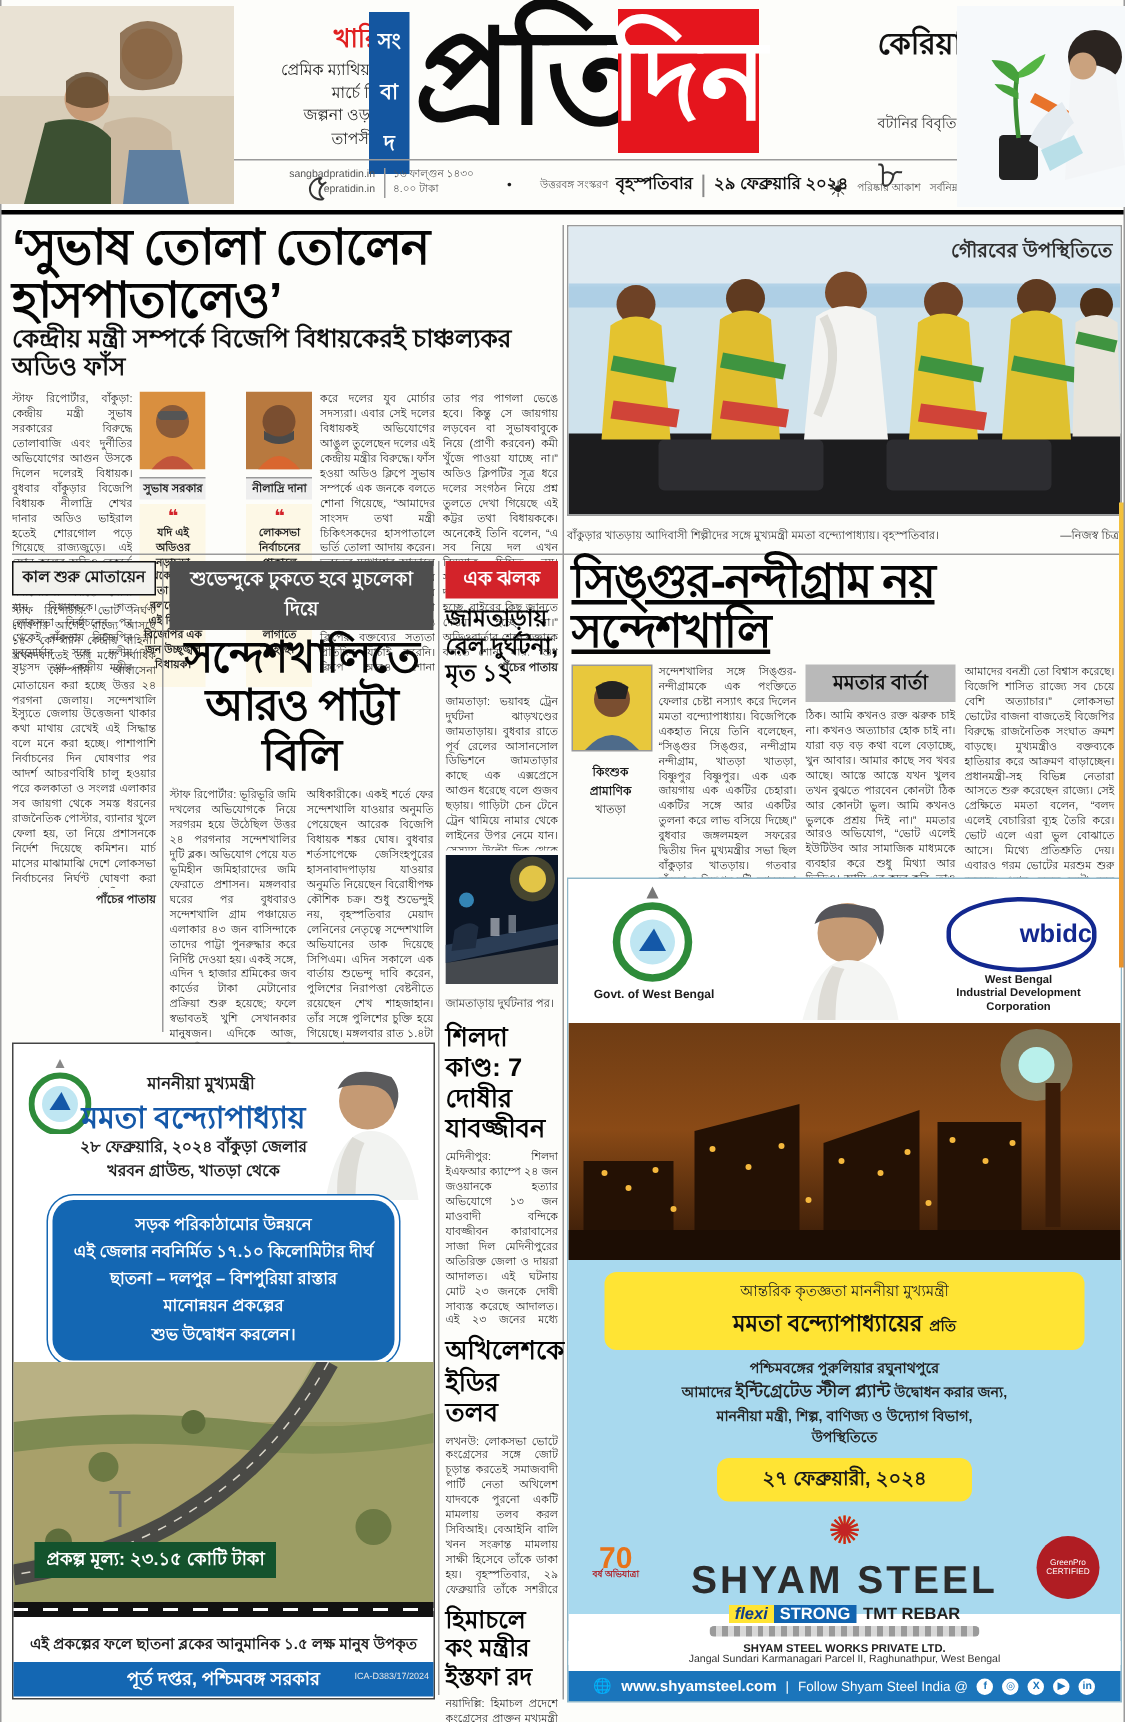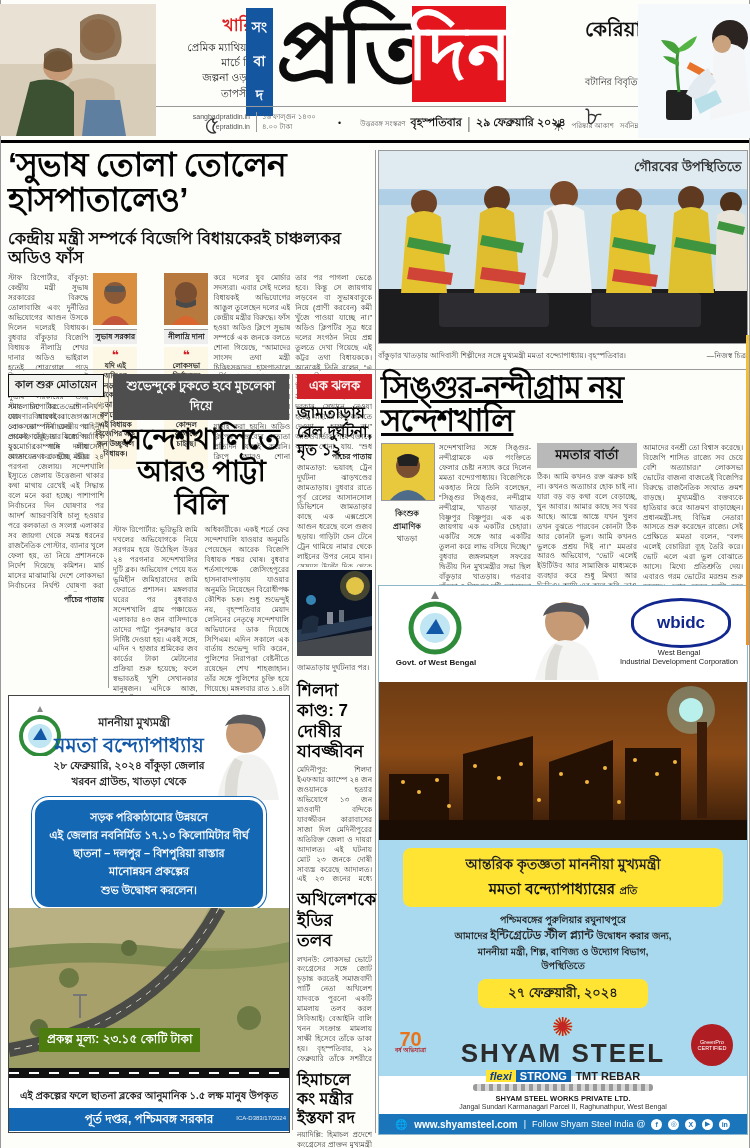--- a/index.html
+++ b/index.html
@@ -43,42 +43,42 @@
   .quote-box{background:#fdf8e6;padding:2px 2px;font-size:7.2px;line-height:1.35;text-align:center;font-weight:bold;}
   .quote-mark{color:#d3232a;font-size:12px;line-height:1;font-weight:bold;}
   .speaker-name{font-size:7.5px;font-weight:bold;text-align:center;background:#eee;border-top:1px solid #999;padding:1px 0;}
   
   .adL{border:1px solid #444;background:#fff;}
   .adL-h1{font-size:11px;font-weight:bold;text-align:center;color:#222;}
   .adL-name{font-size:20px;font-weight:bold;text-align:center;color:#1458a8;}
   .adL-line{font-size:10.5px;font-weight:bold;text-align:center;color:#222;line-height:1.4;}
   .adL-bluebox{background:#1467b3;border-radius:14px;color:#fff;text-align:center;font-weight:bold;
                font-size:11px;line-height:1.65;padding:8px 6px;box-shadow:0 0 0 3px #fff,0 0 0 4px #1467b3;}
-  .adL-label{background:#4d7c0f;color:#fff;font-weight:bold;font-size:12px;padding:2px 8px;display:inline-block;margin-left:16px;}
+  .adL-label{background:#14532d;color:#fff;font-weight:bold;font-size:12px;padding:2px 8px;display:inline-block;}
   .adL-benefit{font-size:10px;font-weight:bold;text-align:center;color:#222;}
   .adL-footer{background:#1467b3;color:#fff;font-weight:bold;font-size:12px;text-align:center;position:relative;}
   .adL-ref{position:absolute;right:3px;bottom:1px;font-size:6px;color:#eaeaea;font-weight:normal;}
   .adR{border:1px solid #8fb7c9;background:#fff;}
   .adR-blue{background:#a8d9ee;}
   .ybox{background:#ffe434;border-radius:8px;text-align:center;}
-  .adR-g1{font-size:14px;font-weight:bold;color:#222;}
+  .adR-g1{font-size:10px;font-weight:normal;color:#222;}
   .adR-g2{font-size:15px;font-weight:bold;color:#111;}
   .adR-line{font-size:9.5px;font-weight:bold;text-align:center;color:#222;line-height:1.5;}
   .adR-name{font-size:12.5px;font-weight:bold;text-align:center;color:#111;}
   .adR-date{font-size:13px;font-weight:bold;}
   .brand{font-size:26px;font-weight:bold;letter-spacing:2px;color:#2b2b2b;text-align:center;}
   .flexi{background:#ffe434;color:#0f3d8a;font-style:italic;font-weight:bold;font-size:11px;padding:0 4px;}
   .strongb{background:#1164b0;color:#fff;font-weight:bold;font-size:11px;padding:0 4px;}
   .tmt{font-weight:bold;font-size:11px;color:#222;}
   .adR-company{font-size:7.5px;font-weight:bold;text-align:center;color:#222;}
   .adR-addr{font-size:7px;text-align:center;color:#333;}
   .adR-footbar{background:#1b75bb;color:#fff;font-size:9px;display:flex;align-items:center;justify-content:center;gap:6px;}
   .soc{display:inline-flex;width:11px;height:11px;border-radius:50%;background:#fff;color:#1b75bb;
        font-size:7px;font-weight:bold;align-items:center;justify-content:center;}
-  .wbidc-oval{border:3px solid #13288f;border-radius:50%/46%;display:flex;align-items:center;justify-content:center;
+  .wbidc-oval{border:3px solid #13288f;border-radius:50%/46%;display:flex;align-items:center;justify-content:flex-end;
               background:#fff;color:#13288f;font-weight:bold;font-size:17px;}
   .mandala{color:#c32424;text-shadow:0 0 0 #f2a900;font-size:26px;line-height:1;text-align:center;}
   .greenpro{border-radius:50%;background:#b01d23;color:#fff;display:flex;align-items:center;justify-content:center;
             font-size:5.5px;text-align:center;}
   .seventy{color:#e8731a;font-weight:bold;font-size:20px;line-height:.9;text-align:center;}
   .seventy small{display:block;font-size:6px;color:#b01d23;}
 </style>
 </head>
 <body>
 
@@ -155,21 +155,21 @@
   <div class="abs" style="left:552px;top:113px;display:flex;align-items:center;gap:6px;">
     <span class="sun">☀</span>
     <span class="info-small">পরিষ্কার আকাশ</span>
     <span class="info-small">সর্বনিম্ন ২১°/৩৩° সর্বাধিক</span>
     <span class="info-bold" style="font-size:15px;">১২ পাতা</span>
   </div>
   <div class="rule-thick" style="left:0;top:140px;width:750px;height:3px;"></div>
 
   <div class="abs" style="left:8px;top:148px;width:364px;">
     <div class="lead-headline">‘সুভাষ তোলা তোলেন হাসপাতালেও’</div>
-    <div class="lead-subhead" style="margin-top:12px;">কেন্দ্রীয় মন্ত্রী সম্পর্কে বিজেপি বিধায়কেরই চাঞ্চল্যকর অডিও ফাঁস</div>
+    <div class="lead-subhead" style="margin-top:0;">কেন্দ্রীয় মন্ত্রী সম্পর্কে বিজেপি বিধায়কেরই চাঞ্চল্যকর অডিও ফাঁস</div>
     <div style="display:flex;gap:5px;margin-top:6px;">
       <div class="body-txt just" style="width:90px;height:186px;">স্টাফ রিপোর্টার, বাঁকুড়া: কেন্দ্রীয় মন্ত্রী সুভাষ সরকারের বিরুদ্ধে তোলাবাজি এবং দুর্নীতির অভিযোগের আগুন উসকে দিলেন দলেরই বিধায়ক। বুধবার বাঁকুড়ার বিজেপি বিধায়ক নীলাদ্রি শেখর দানার অডিও ভাইরাল হতেই শোরগোল পড়ে গিয়েছে রাজ্যজুড়ে। এই ফোন কলের অডিও রেকর্ডে সুভাষ সরকারের তীব্র সমালোচনা করতে শোনা যায় বিধায়ককে। গত লোকসভা নির্বাচনের পর থেকেই বাঁকুড়ায় বিজেপির যুবমোর্চার সঙ্গে দলীয় সাংসদ তথা কেন্দ্রীয় মন্ত্রীর সংঘাত চরম আকার নেয়। সংঘাত এমন পর্যায়ে পৌঁছেছিল যে দলীয় কর্মসূচিতে মন্ত্রীকে তালা ঝুলিয়ে হুমকি পর্যন্ত দিতে দেখা গিয়েছে।</div>
       <div style="width:44px;">
         <svg width="44" height="52">
           <rect width="44" height="52" fill="#d98f3f"></rect>
             <circle cx="22" cy="20" r="11" fill="#8a5a38"></circle>
           <path d="M8 52 q14 -18 28 0 z" fill="#c2553a"></path>
             <rect x="12" y="13" width="20" height="6" rx="3" fill="#555"></rect>
         </svg>
         <div class="speaker-name">সুভাষ সরকার</div>
@@ -365,21 +365,21 @@
       <svg class="abs" style="left:140px;top:2px;" width="90" height="92">
         <rect width="90" height="92" fill="#fff"></rect>
         <circle cx="46" cy="34" r="20" fill="#c59a74"></circle>
         <path d="M24 28 q6 -20 40 -10 q10 10 4 24 q-4 -16 -16 -18 q-18 -2 -28 4 z" fill="#55555a"></path>
         <path d="M16 92 q10 -40 30 -40 q28 0 34 40 z" fill="#f4f5f3"></path>
         <path d="M36 56 q-10 14 -10 36 l12 0 q0 -24 6 -34 z" fill="#dedcd6"></path>
       </svg>
       <div class="abs wbidc-oval" style="left:252px;top:12px;width:94px;height:44px;">
         <span>wbidc</span>
       </div>
-      <div class="abs" style="left:240px;top:62px;width:120px;font-size:7.5px;font-weight:normal;text-align:center;">
+      <div class="abs" style="left:240px;top:62px;width:120px;font-size:7.5px;font-weight:bold;text-align:center;">
         <div>West Bengal</div>
         <div>Industrial Development Corporation</div>
       </div>
     </div>
 
     <svg class="abs" style="left:0;top:96px;" width="368" height="158">
       <defs>
         <linearGradient id="plant" x1="0" y1="0" x2="0" y2="1">
           <stop offset="0" stop-color="#6e3c14"></stop>
             <stop offset=".45" stop-color="#8a4a16"></stop>

